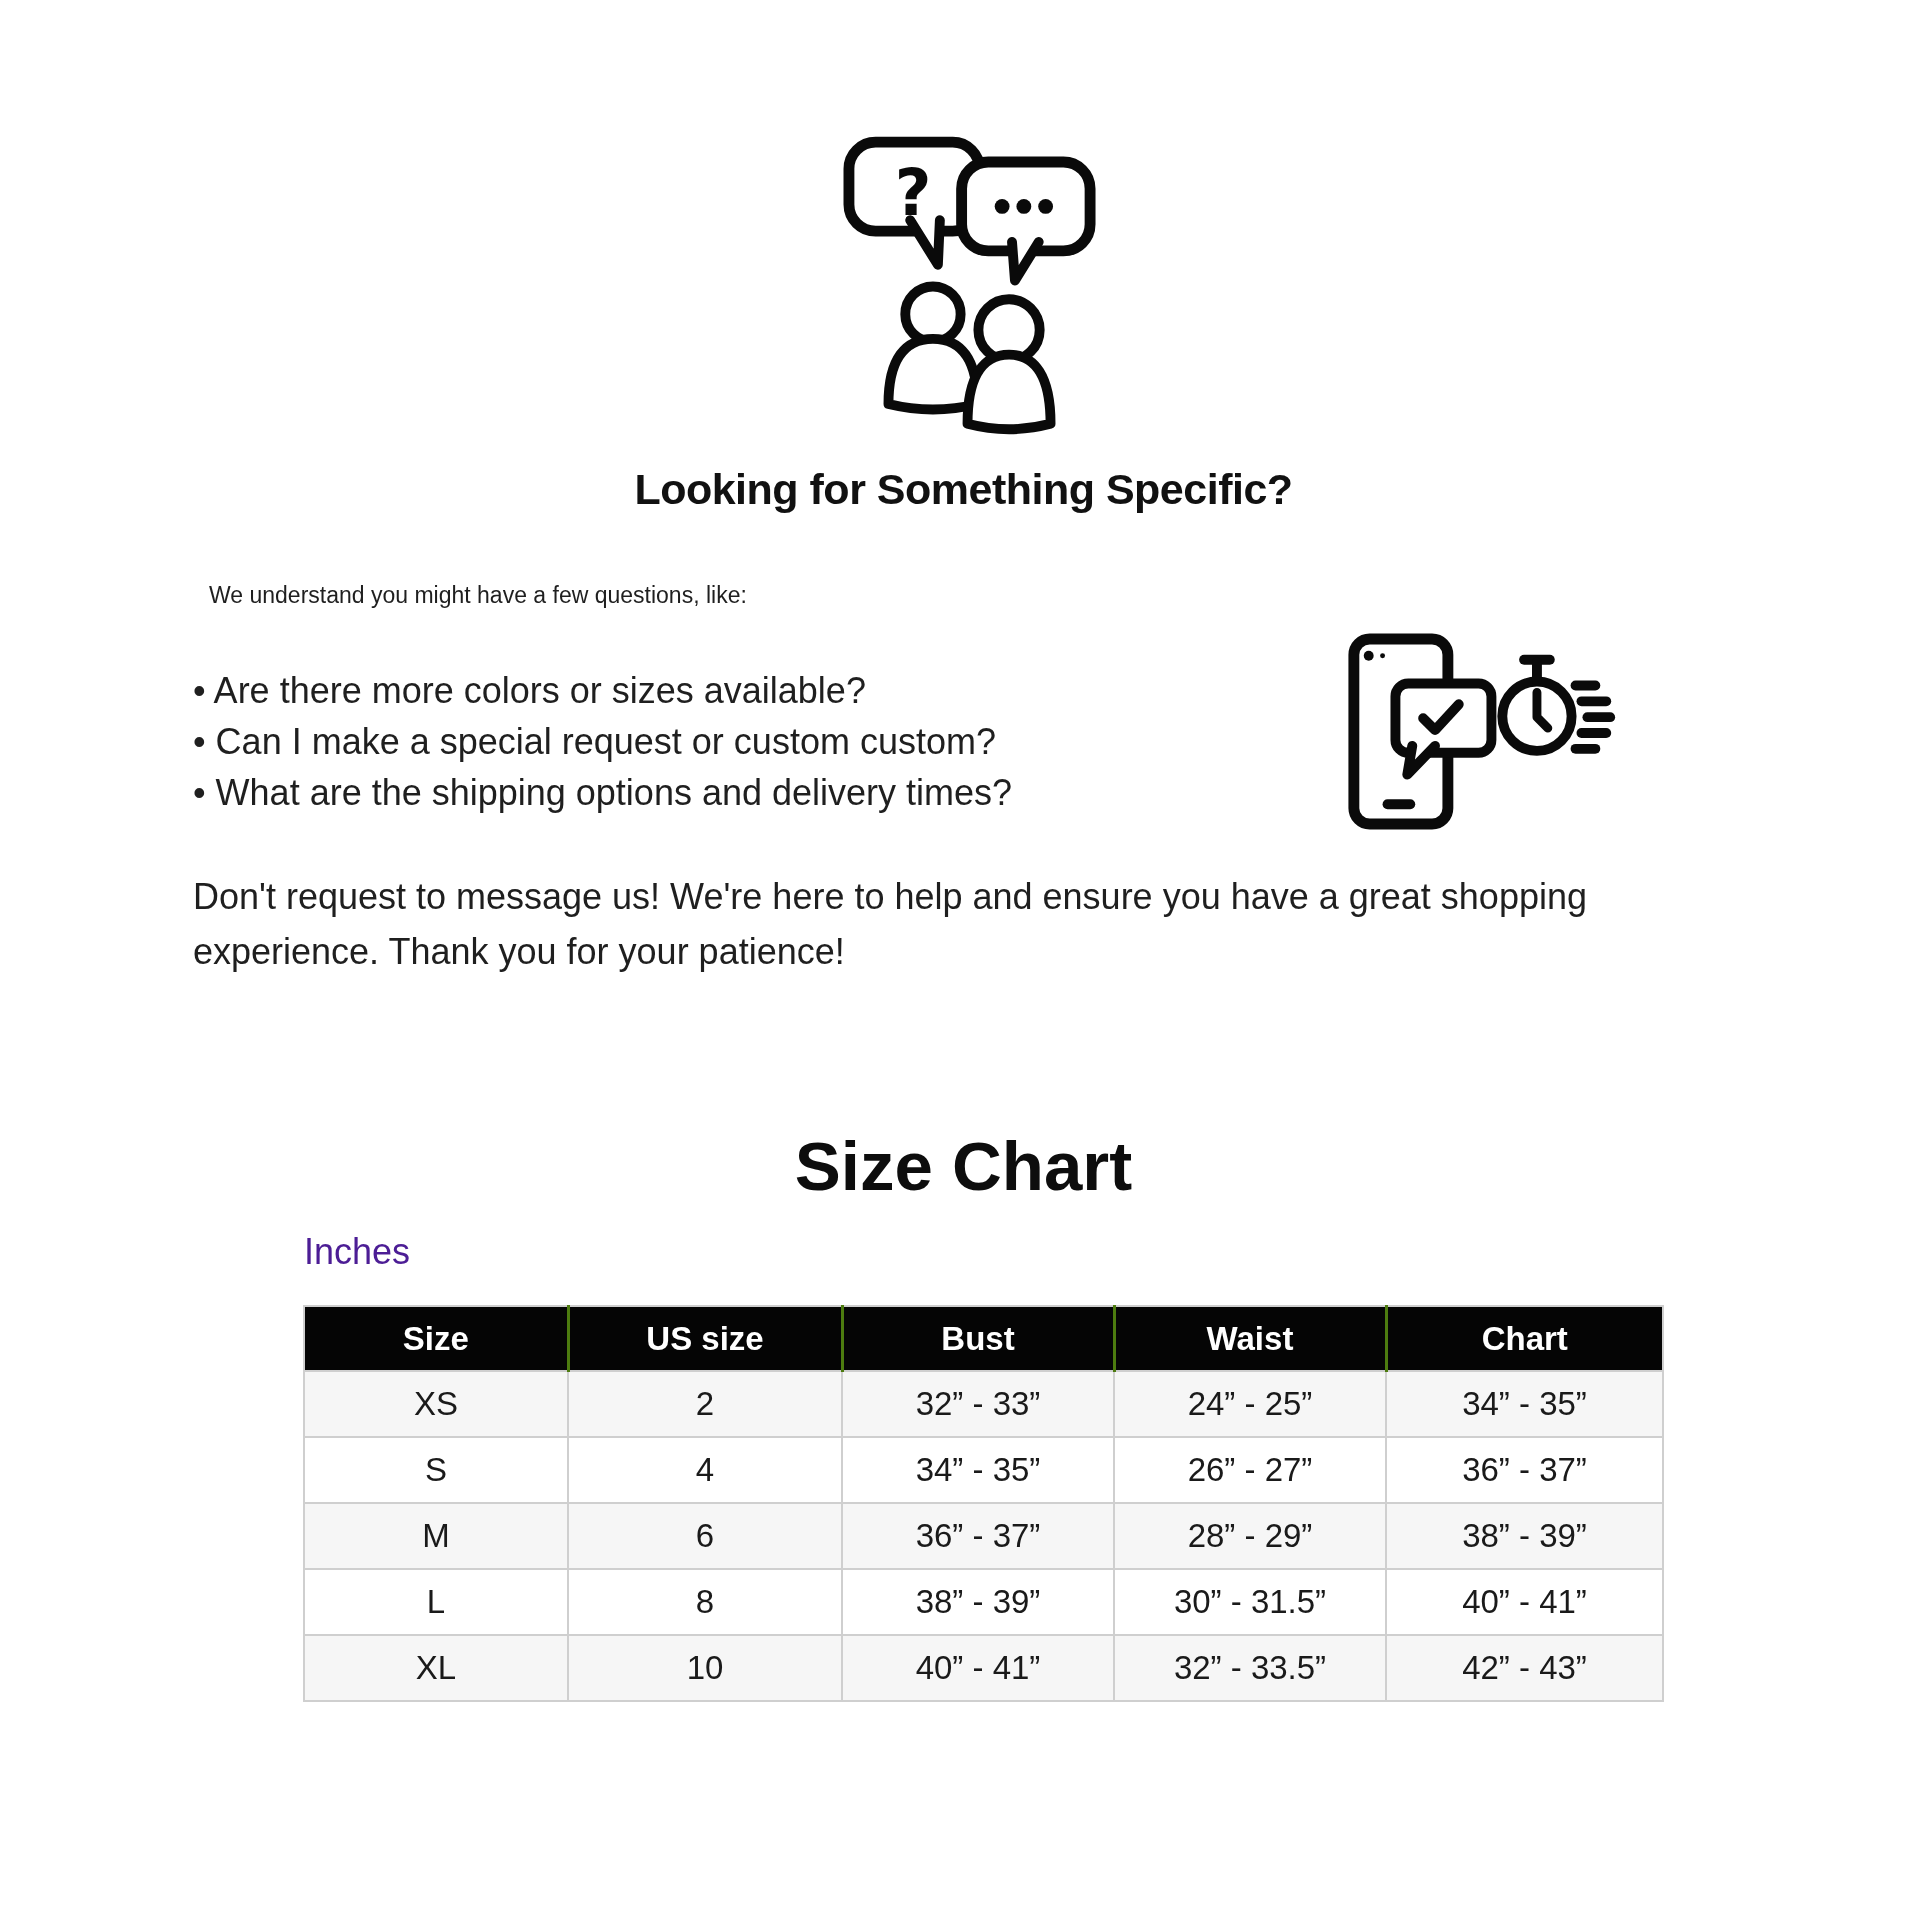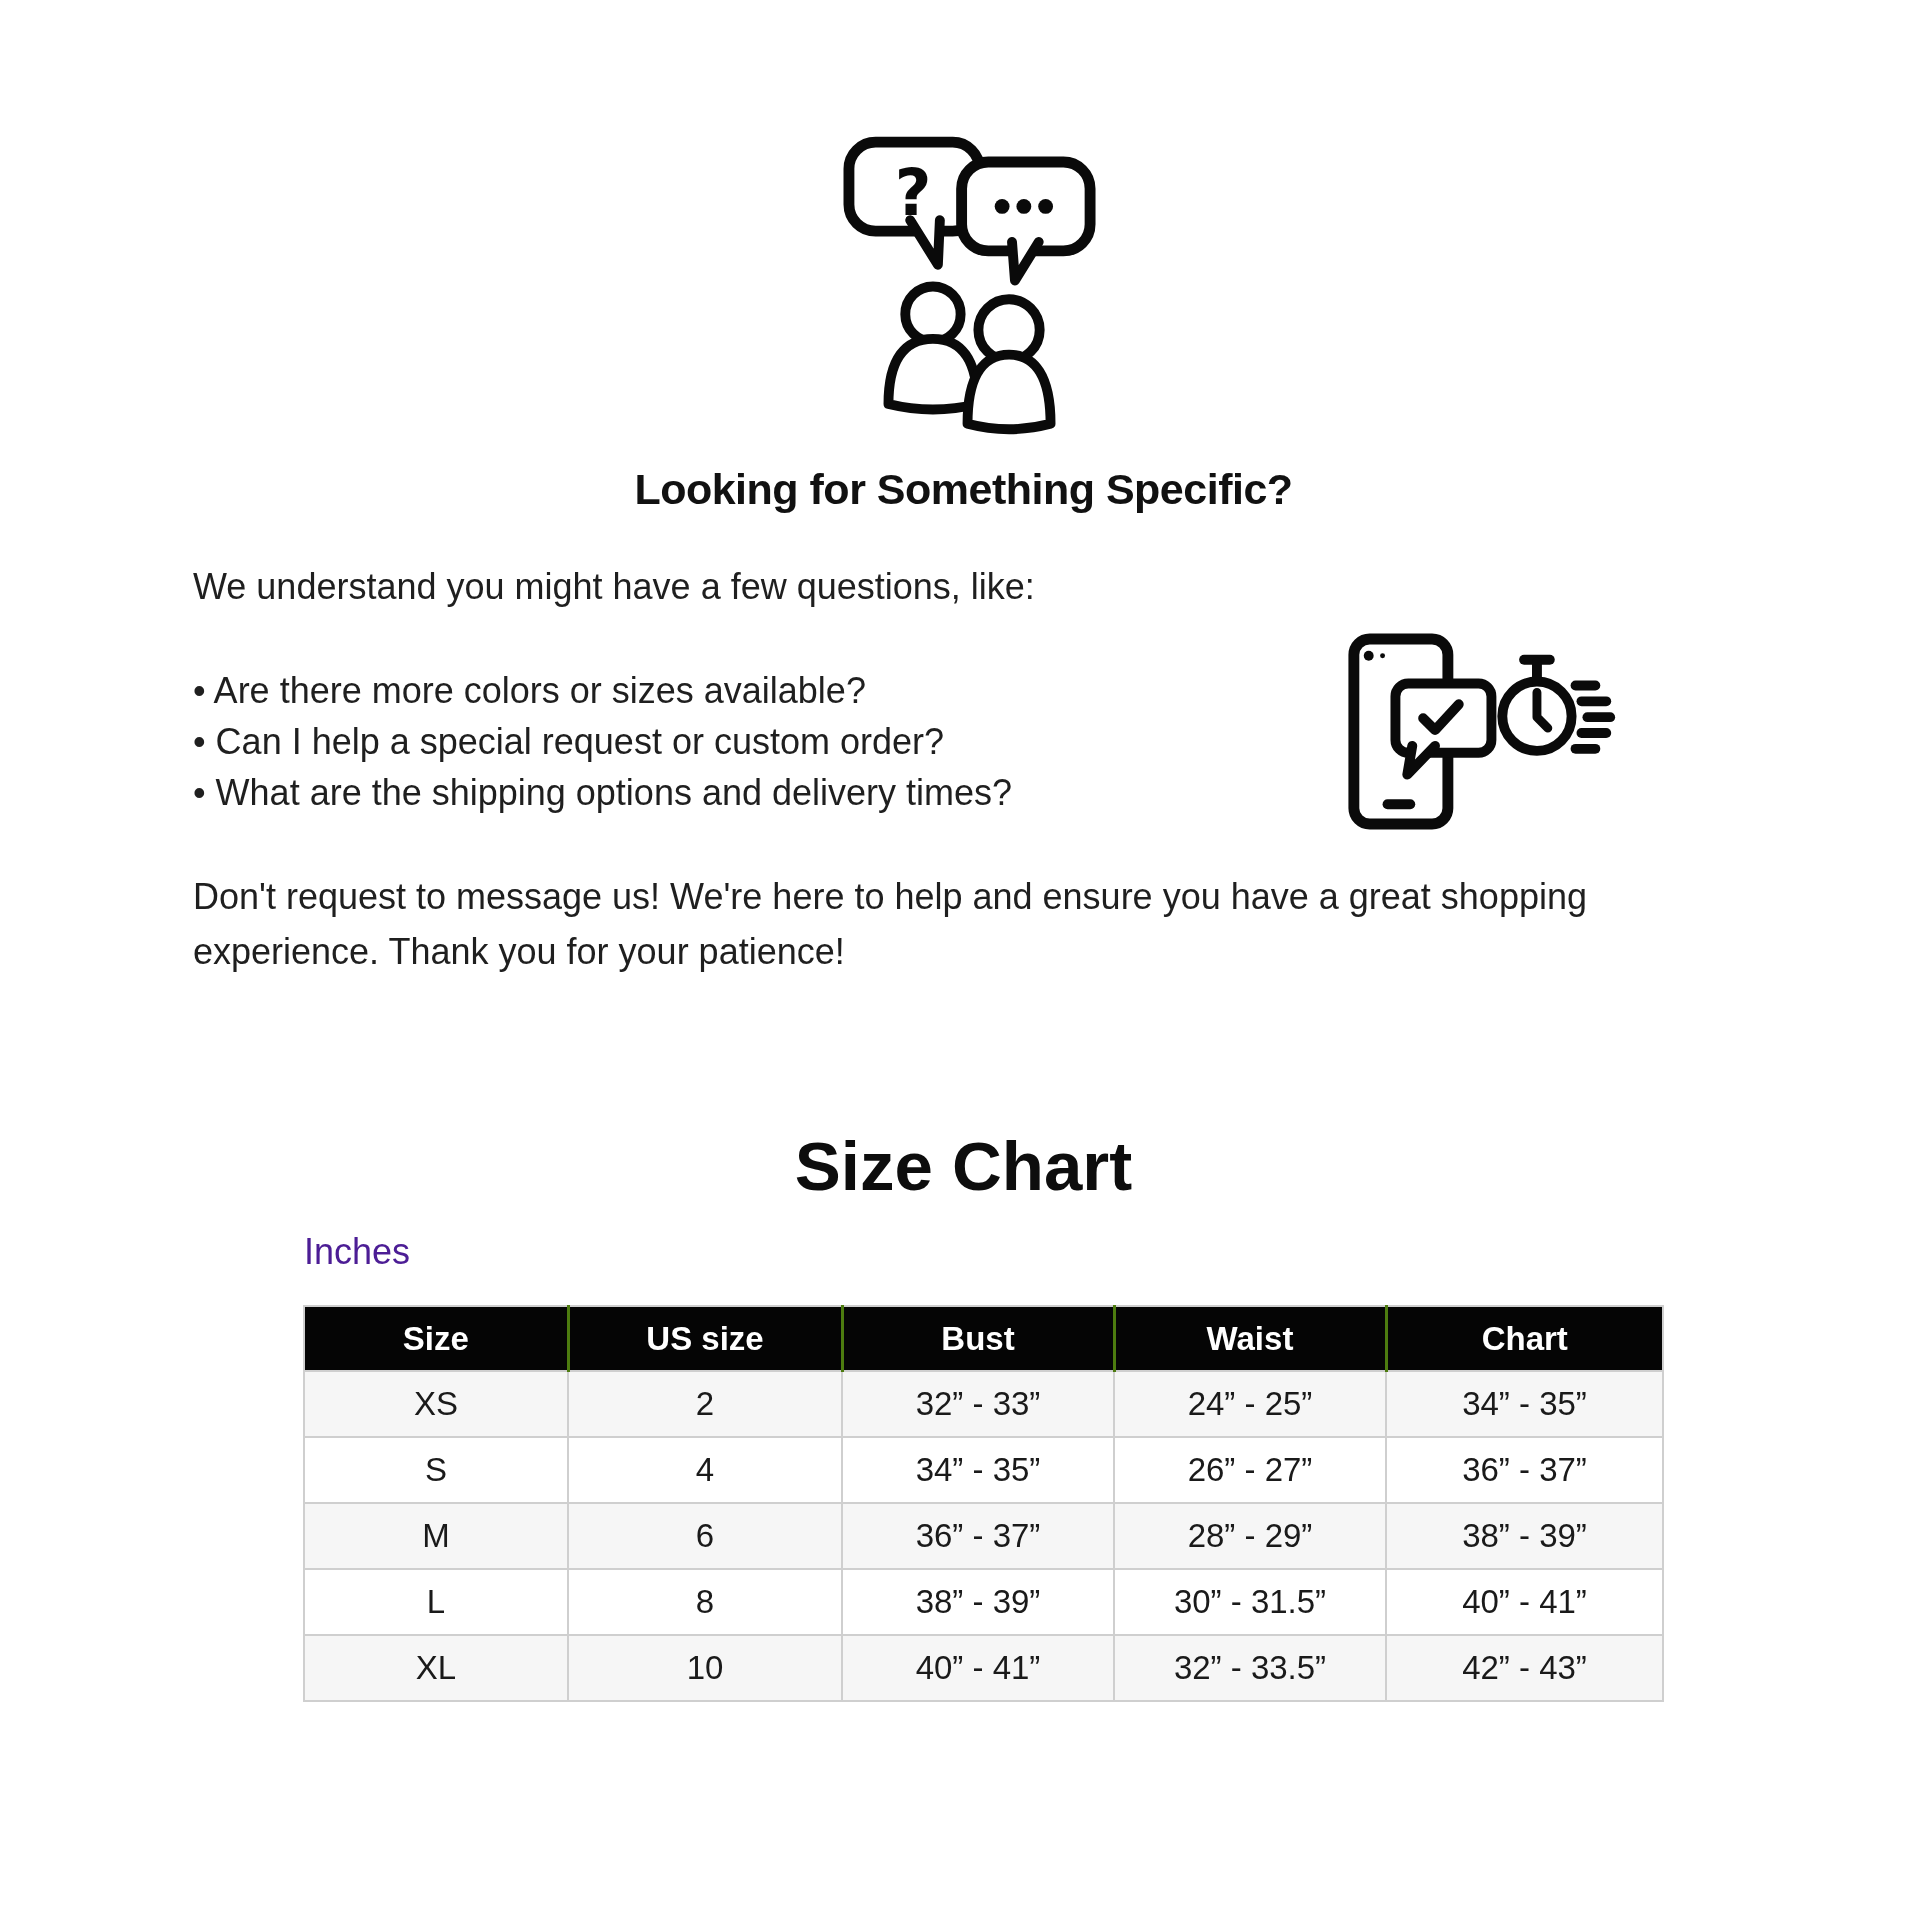--- a/index.html
+++ b/index.html
@@ -13,22 +13,22 @@
 
   .chat-icon { position: absolute; left: 844px; top: 135px; }
   .phone-icon { position: absolute; left: 1341px; top: 629px; }
 
   .main-heading {
     position: absolute; left: 0; top: 465px; width: 100%;
     margin: 0; text-align: center;
     font-size: 43px; font-weight: 700; color: #111111; letter-spacing: -0.5px;
   }
   .intro-text {
-    position: absolute; left: 193px; top: 566px; margin: 0;
-    font-size: 36px; color: #1f1f1f;
+    position: absolute; left: 193px; top: 566px; margin: 16px;
+    font-size: 23px; color: #1f1f1f;
   }
   .question-list {
     position: absolute; left: 193px; top: 665px; margin: 0; padding: 0;
     list-style: none; font-size: 36px; line-height: 51px; color: #1f1f1f;
   }
   .outro-text {
     position: absolute; left: 193px; top: 869px;
     font-size: 36px; line-height: 55px; color: #1f1f1f;
   }
 
@@ -90,21 +90,21 @@
       <path class="stroke-fill-white" stroke-width="10" d="M 125,292 C 125,244 141,222 167,222 C 193,222 209,244 209,292 Q 167,303 125,292 Z"></path>
     </g>
   </svg>
 
   <h1 class="main-heading">Looking for Something Specific?</h1>
 
   <p class="intro-text">We understand you might have a few questions, like:</p>
 
   <ul class="question-list" id="question-list">
       <li>• Are there more colors or sizes available?</li>
-      <li>• Can I help a special request or custom order?</li>
+      <li>• Can I make a special request or custom custom?</li>
       <li>• What are the shipping options and delivery times?</li>
     </ul>
 
   <svg class="phone-icon" width="287" height="210" viewBox="0 0 290 212">
     <g>
       <rect class="stroke" x="13" y="10" width="95" height="187" rx="16" stroke-width="11"></rect>
       <circle class="solid" cx="28" cy="27" r="5"></circle>
       <circle class="solid" cx="42" cy="27" r="2.5"></circle>
       <line class="stroke" x1="47" y1="177" x2="70" y2="177" stroke-width="10"></line>
     </g>

